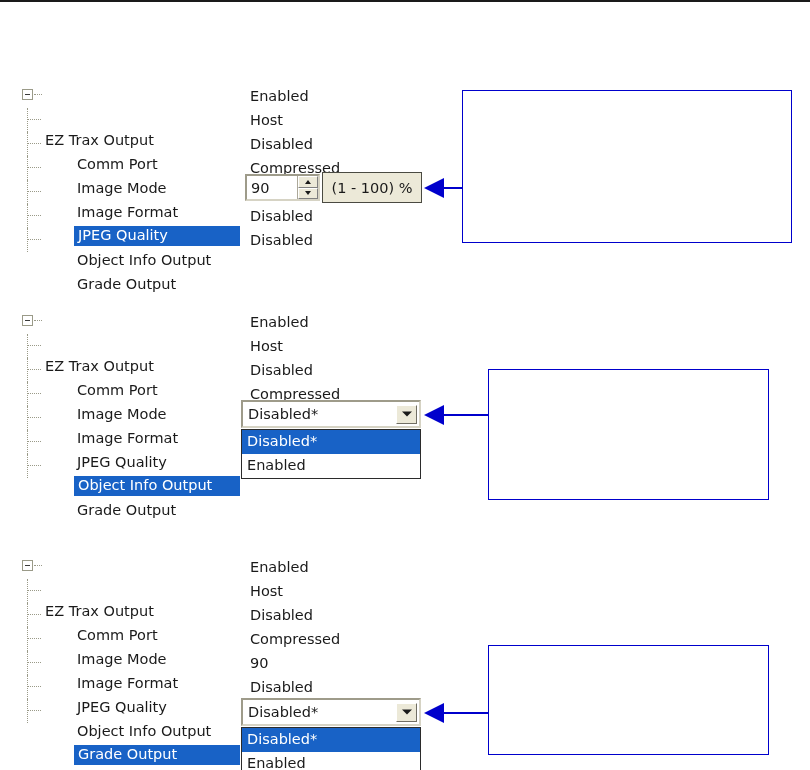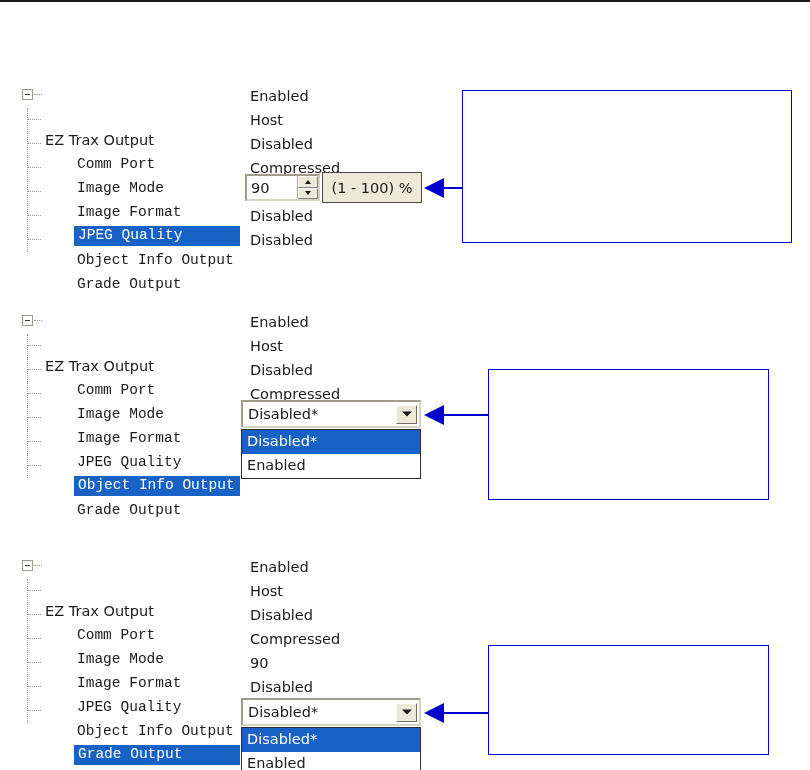--- a/index.html
+++ b/index.html
@@ -66,21 +66,21 @@
     position: absolute;
     top: 3px;
     font-size: 14.5px;
     color: #1a1a1a;
     white-space: nowrap;
     line-height: 18px;
     padding: 0 3px;
     margin-top: 44px;
   }
   .node-label.root { left: 42px; }
-  .node-label.child { left: 74px; font-family: Liberation Mono, monospace; }
+  .node-label.child { left: 74px; }
   .node-label.selected {
     background: #1862c6;
     color: #ffffff;
     width: 166px;
     box-sizing: border-box;
     padding-left: 4px;
     top: 2px;
     height: 20px;
     line-height: 19px;
   }

